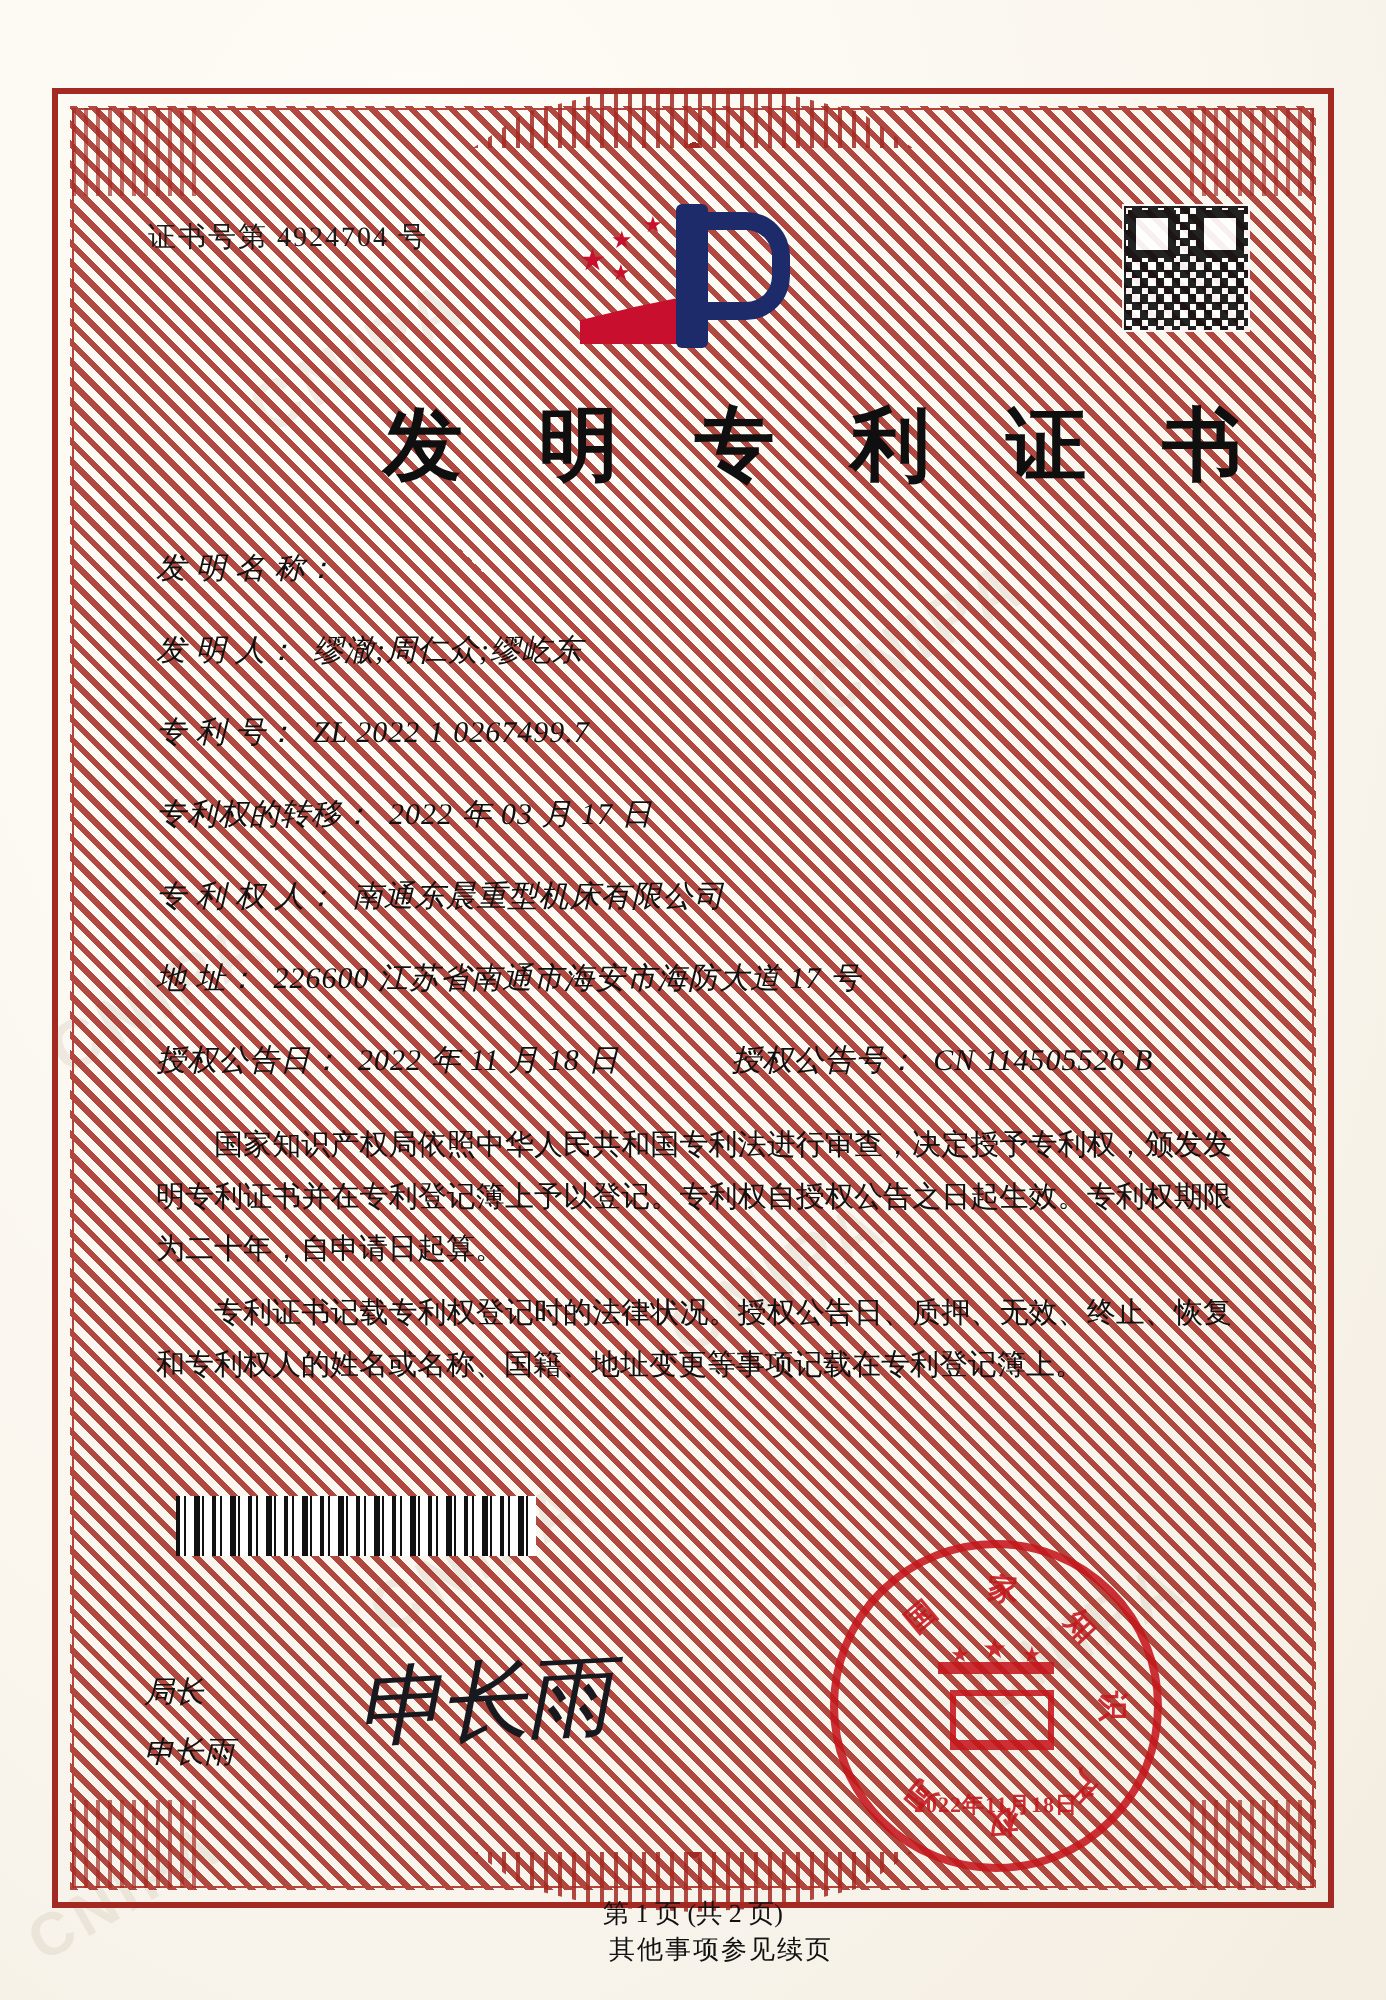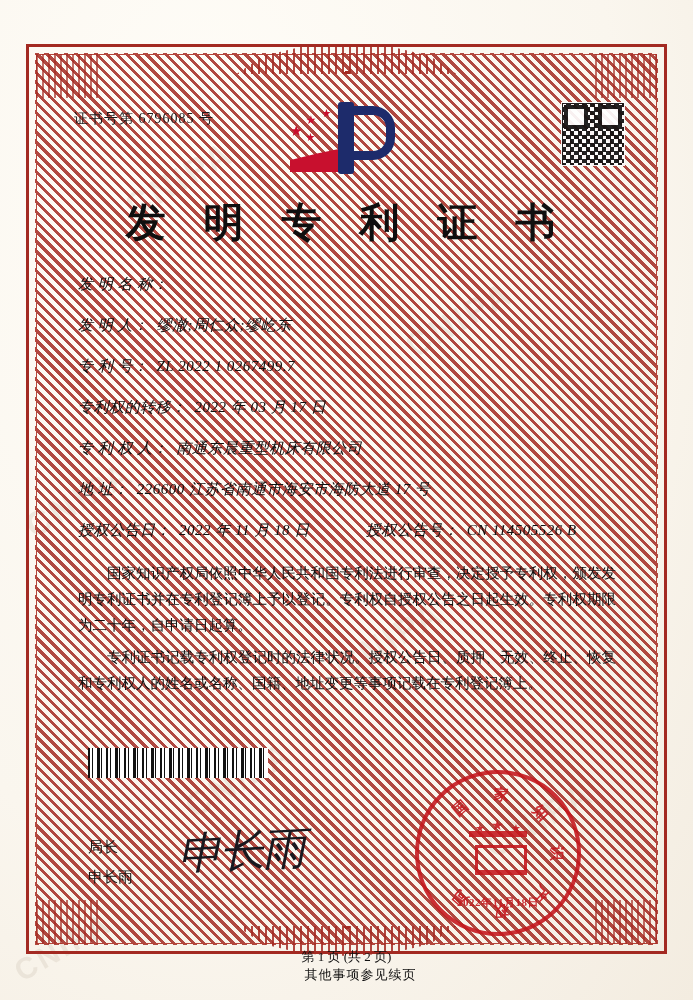--- a/index.html
+++ b/index.html
@@ -189,21 +189,21 @@
   }
   .logo .s1 { left: 8px;  top: 24px; font-size: 15px;}
   .logo .s2 { left: 24px; top: 14px; font-size: 12px;}
   .logo .s3 { left: 40px; top: 8px;  font-size: 11px;}
   .logo .s4 { left: 24px; top: 32px; font-size: 11px;}
 
   .title {
     position: absolute;
     left: 0; right: 0;
     top: 115px;
-    text-align: center;
+    text-align: right;
     font-size: 40px;
     font-weight: bold;
     letter-spacing: 12px;
     color: #0f0f0f;
     font-family: "DejaVu Serif", "Liberation Serif", serif;
   }
 
   .fields {
     position: absolute;
     left: 18px;
@@ -317,25 +317,26 @@
     transform: translateX(-50%);
     bottom: 22px;
     font-size: 11px;
     letter-spacing: .5px;
     white-space: nowrap;
     font-weight: bold;
   }
 
   .signature-block {
     position: absolute;
-    left: 28px;
+    left: 12px;
     top: 752px;
     font-size: 15px;
     color: #111;
     line-height: 30px;
+    font-style: italic;
   }
   .handwriting {
     position: absolute;
     left: 118px;
     top: 742px;
     font-size: 44px;
     color: #18181f;
     font-family: "DejaVu Serif", serif;
     font-style: italic;
     letter-spacing: -2px;
@@ -380,21 +381,21 @@
   <div class="border-inner"></div>
   <div class="corner tl"></div>
   <div class="corner tr"></div>
   <div class="corner bl"></div>
   <div class="corner br"></div>
   <div class="top-ornament"></div>
   <div class="bottom-ornament"></div>
 
   <div class="content">
 
-    <div class="cert-no">证书号第 6796085 号</div>
+    <div class="cert-no">证书号第 4924704 号</div>
 
     <div class="qr"></div>
 
     <div class="logo">
       <div class="star s1">★</div>
       <div class="star s2">★</div>
       <div class="star s3">★</div>
       <div class="star s4">★</div>
       <div class="wave"></div>
       <div class="sail"></div>

